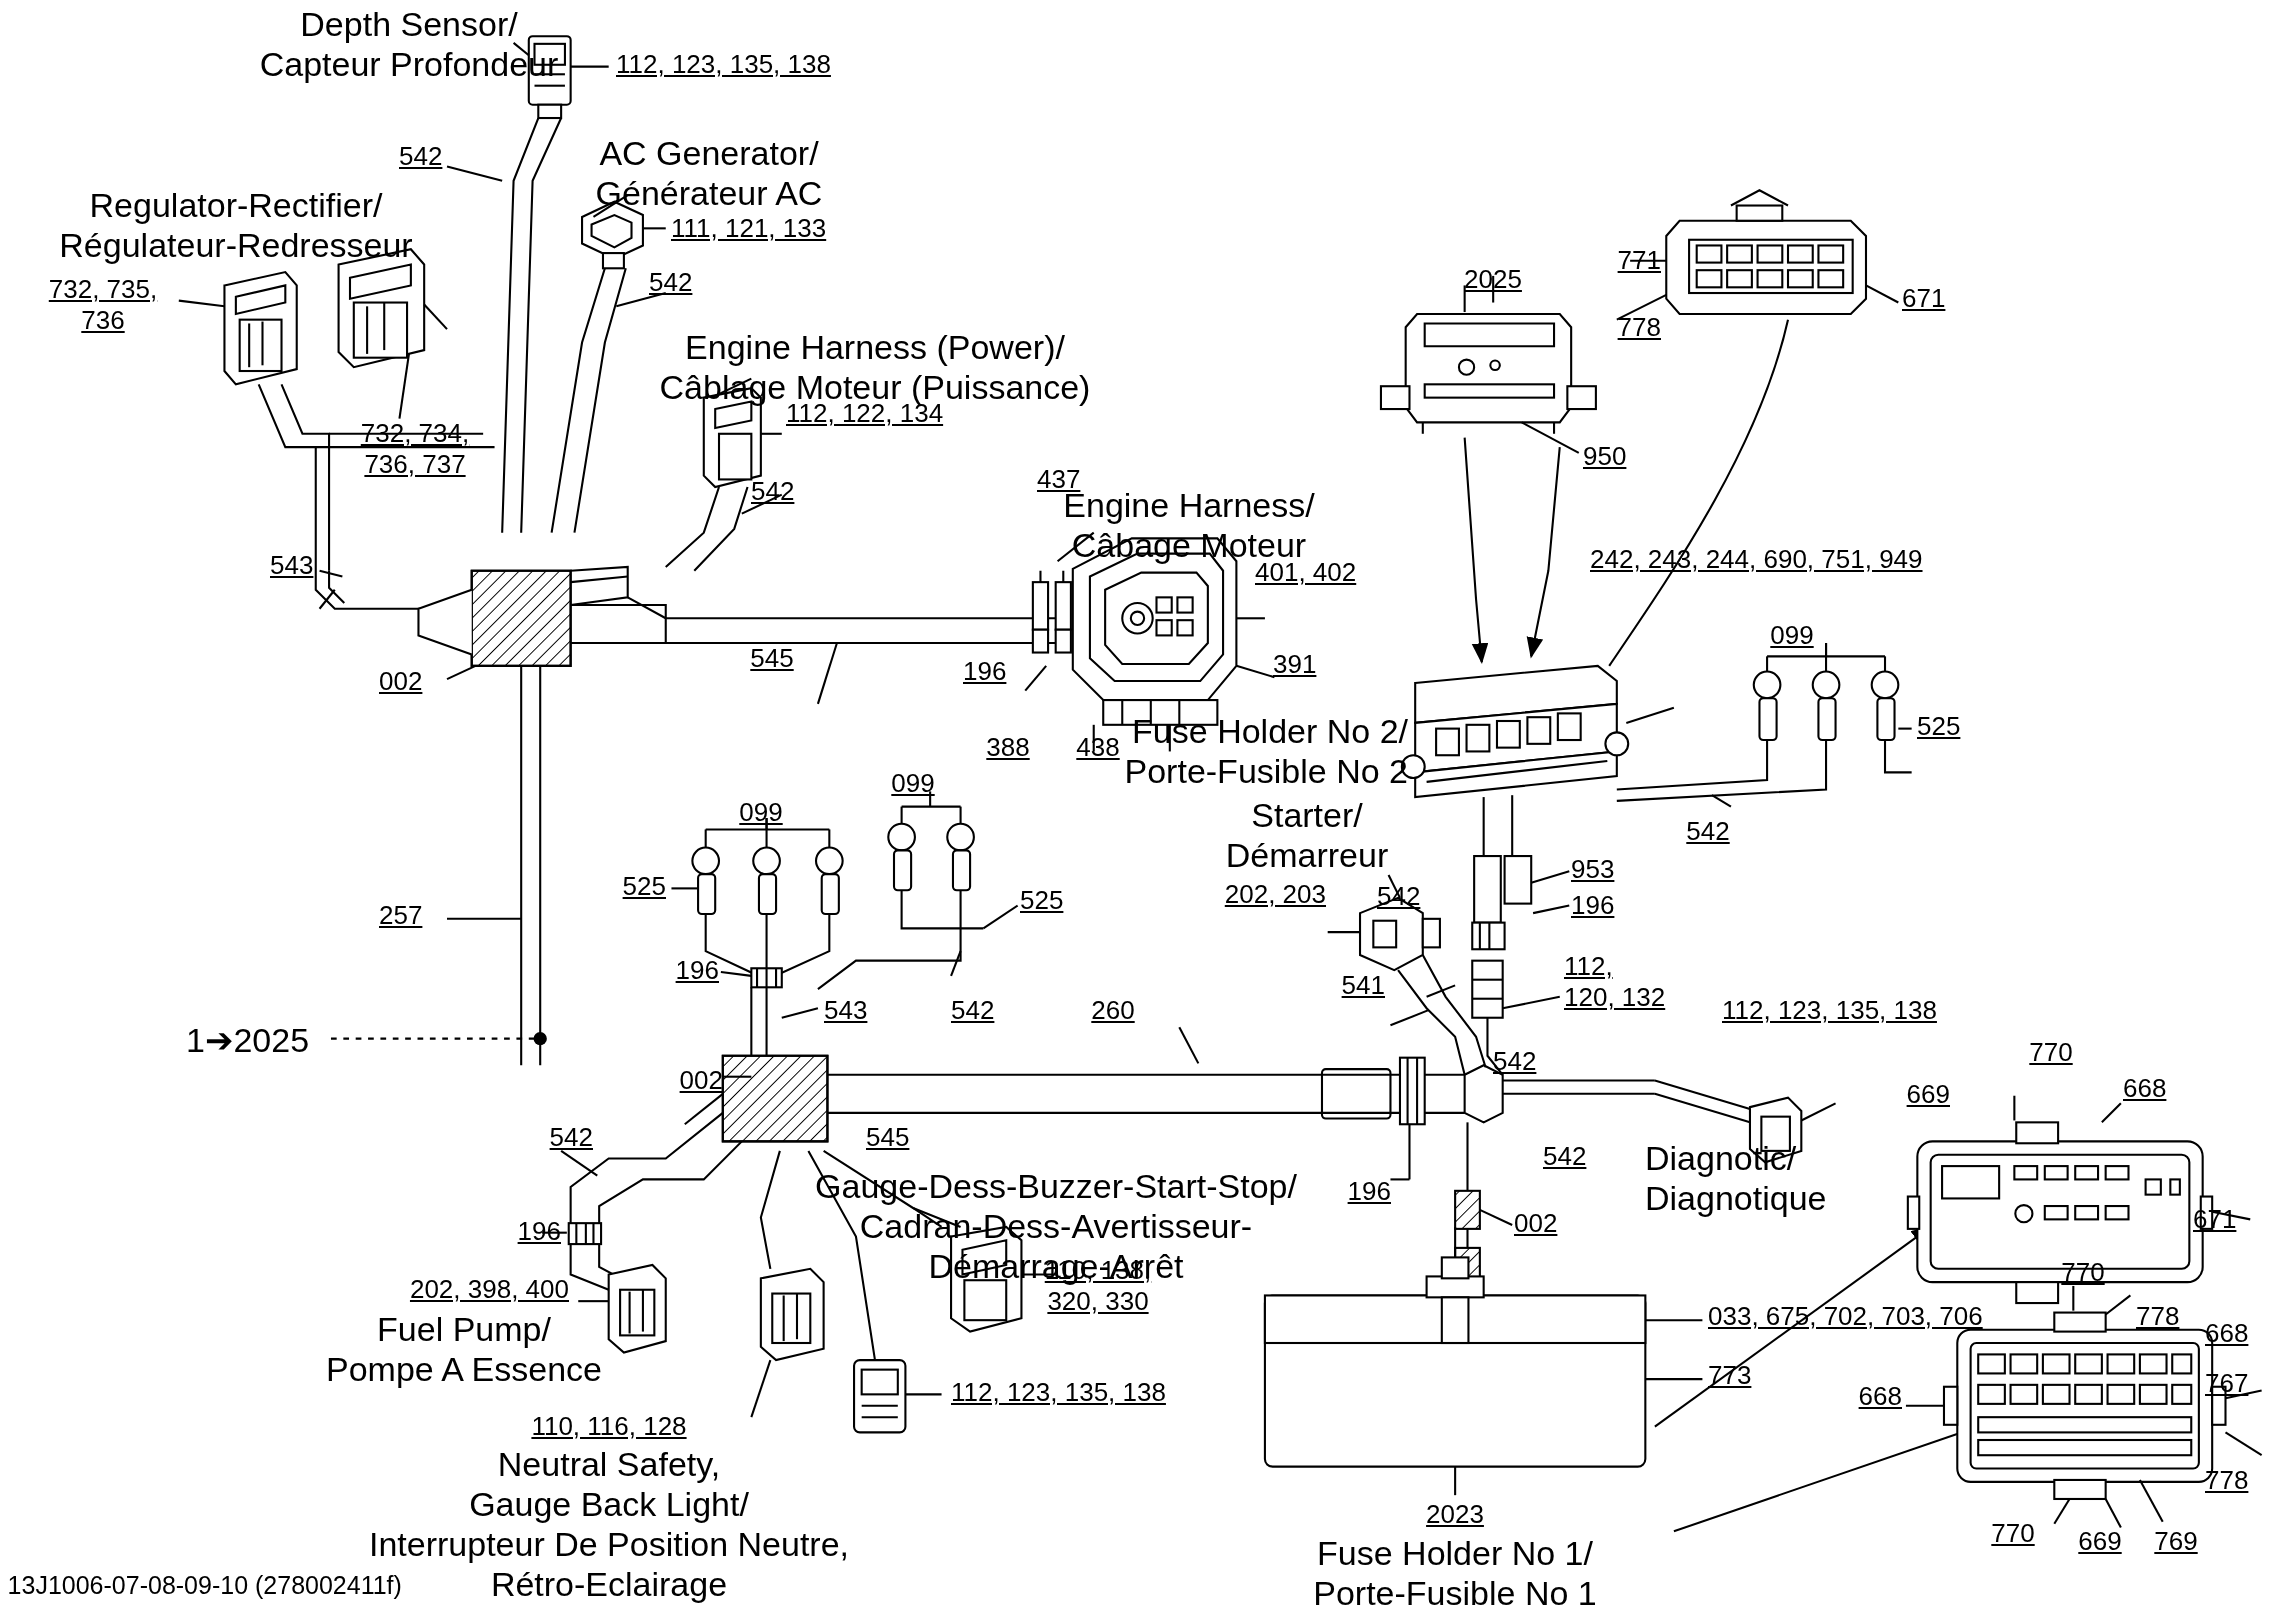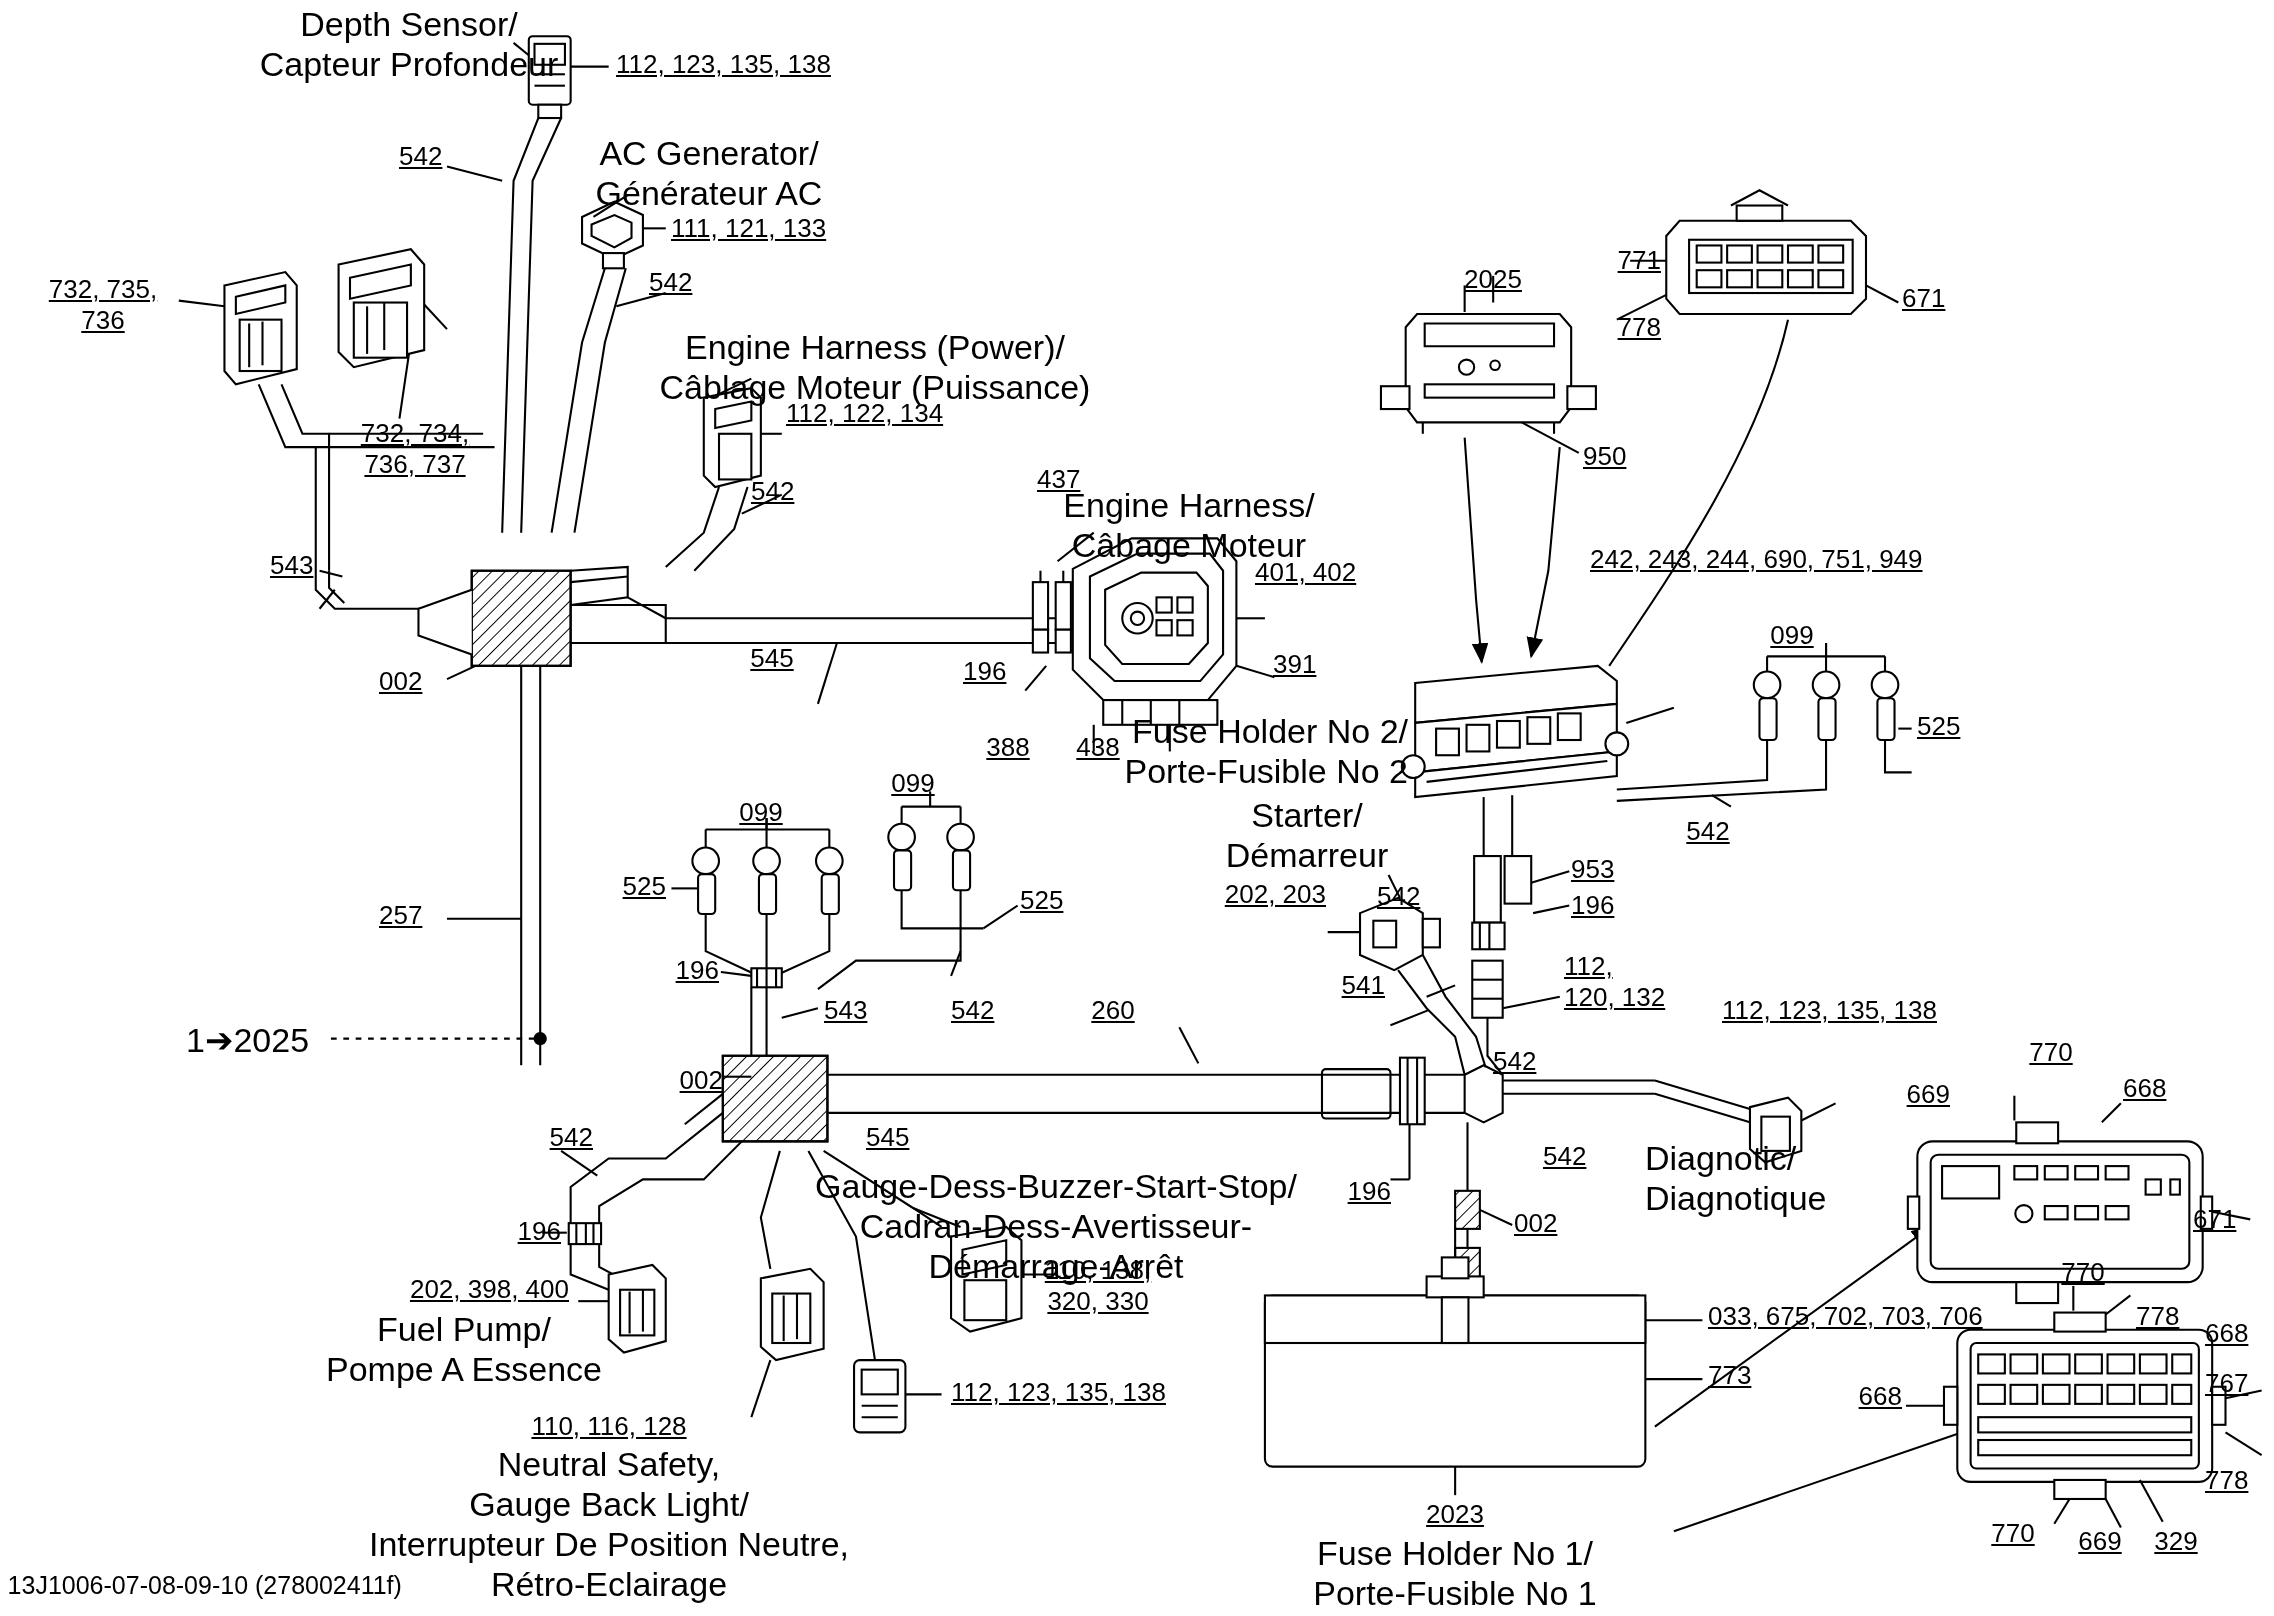--- a/index.html
+++ b/index.html
@@ -516,20 +516,22 @@
   <div class="lbl ctr" style="left:409px; top:3.8px;">Depth Sensor/
 Capteur Profondeur</div>
   <div class="num" style="left:616px; top:49px;">112, 123, 135, 138</div>
   <div class="num" style="left:399px; top:141px;">542</div>
 
   <div class="lbl ctr" style="left:709px; top:133px;">AC Generator/
 Générateur AC</div>
   <div class="num" style="left:671px; top:213px;">111, 121, 133</div>
   <div class="num" style="left:649px; top:267px;">542</div>
 
+  <div class="lbl ctr" style="left:236px; top:185px;">Regulator-Rectifier/
+Régulateur-Redresseur</div>
   <div class="num ctr" style="left:103px; top:274px;">732, 735,
 736</div>
   <div class="num ctr" style="left:415px; top:418px;">732, 734,
 736, 737</div>
   <div class="num" style="left:270px; top:550px;">543</div>
   <div class="num" style="left:379px; top:666px;">002</div>
 
   <div class="lbl ctr" style="left:875px; top:327px;">Engine Harness (Power)/
 Câblage Moteur (Puissance)</div>
   <div class="num" style="left:786px; top:398px;">112, 122, 134</div>
@@ -621,18 +623,18 @@
   <div class="num" style="left:2193px; top:1204px;">671</div>
 
   <div class="num ctr" style="left:2083px; top:1257px;">770</div>
   <div class="num" style="left:2136px; top:1301px;">778</div>
   <div class="num" style="left:2205px; top:1318px;">668</div>
   <div class="num rgt" style="left:1902px; top:1381px;">668</div>
   <div class="num" style="left:2205px; top:1368px;">767</div>
   <div class="num" style="left:2205px; top:1465px;">778</div>
   <div class="num ctr" style="left:2013px; top:1518px;">770</div>
   <div class="num ctr" style="left:2100px; top:1526px;">669</div>
-  <div class="num ctr" style="left:2176px; top:1526px;">329</div>
+  <div class="num ctr" style="left:2176px; top:1526px;">769</div>
 
   <div class="foot">13J1006-07-08-09-10 (278002411f)</div>
 
 </div>
 
 
 </body></html>

